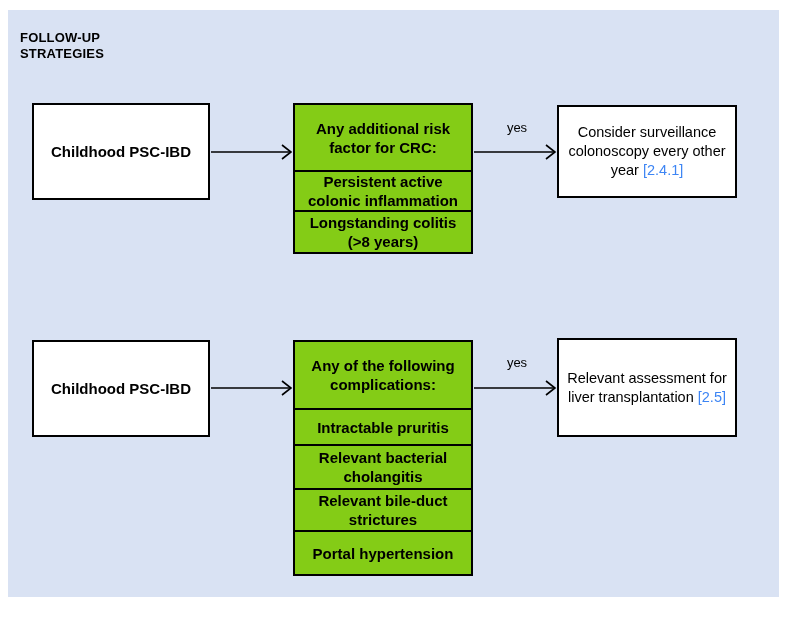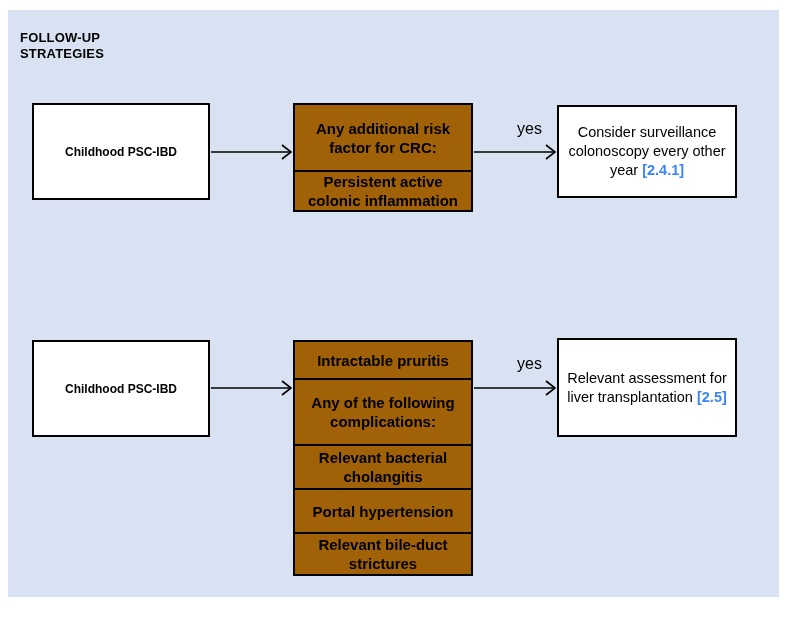--- a/index.html
+++ b/index.html
@@ -26,29 +26,29 @@
   }
   
   .sbox{
     position:absolute;
     box-sizing:border-box;
     background:#ffffff;
     border:2px solid #000000;
     display:flex;align-items:center;justify-content:center;
     text-align:center;
   }
-  .source-box{width:178px;height:97px;font-weight:bold;font-size:12px;}
+  .source-box{width:178px;height:97px;font-weight:bold;font-size:15px;}
   .outcome-box{width:180px;font-size:14.5px;line-height:19px;padding:2px 3px;}
-  .outcome-box .ref{color:#3d85f4;font-weight:bold;}
+  .outcome-box .ref{color:#3d85f4;}
   
   .mbox{
     position:absolute;
     box-sizing:border-box;
     width:180px;
-    background:#a16207;
+    background:#84cc16;
     border:2px solid #000000;
   }
   .seg{
     display:flex;align-items:center;justify-content:center;
     text-align:center;
     font-size:15px;line-height:19px;
     padding:1px 2px;
     box-sizing:border-box;
     font-weight:bold;
   }
@@ -64,22 +64,22 @@
   .p-r2-left {left:32px;top:340px;}
   .p-r2-mid  {left:293px;top:340px;}
   .p-r2-right{left:557px;top:338px;height:99px;}
   .arrow-layer{
     position:absolute;left:0;top:0;width:787px;height:621px;
     pointer-events:none;
   }
   .yes-label{
     position:absolute;
     width:50px;
-    text-align:right;
-    font-size:16px;
+    text-align:center;
+    font-size:13px;
   }
   .p-yes1{left:492px;top:120px;}
   .p-yes2{left:492px;top:355px;}
 </style>
 </head>
 <body>
 
 <div class="page">
   <div class="panel"></div>
 
@@ -101,41 +101,42 @@
     <polyline points="546,381 555,388 546,395" fill="none" stroke="#000" stroke-width="1.6"></polyline>
   </svg>
 
   <div class="sbox source-box p-r1-left">
     <span>Childhood PSC-IBD</span>
   </div>
 
   <div class="mbox p-r1-mid">
     <div class="seg head h65">Any additional risk factor for CRC:</div>
     <div class="seg h40">Persistent active colonic inflammation</div>
+    <div class="seg h42">Longstanding colitis (&gt;8 years)</div>
   </div>
 
   <div class="yes-label p-yes1">yes</div>
 
   <div class="sbox outcome-box p-r1-right">
     <div>
       <span>Consider surveillance colonoscopy every other year</span>
       <span class="ref">[2.4.1]</span>
     </div>
   </div>
 
   <div class="sbox source-box p-r2-left">
     <span>Childhood PSC-IBD</span>
   </div>
 
   <div class="mbox p-r2-mid">
+    <div class="seg head h66">Any of the following complications:</div>
     <div class="seg h36">Intractable pruritis</div>
-    <div class="seg head h66">Any of the following complications:</div>
     <div class="seg h44">Relevant bacterial cholangitis</div>
+    <div class="seg h42">Relevant bile-duct strictures</div>
     <div class="seg h44">Portal hypertension</div>
-    <div class="seg h42">Relevant bile-duct strictures</div>
   </div>
 
   <div class="yes-label p-yes2">yes</div>
 
   <div class="sbox outcome-box p-r2-right">
     <div>
       <span>Relevant assessment for liver transplantation</span>
       <span class="ref">[2.5]</span>
     </div>
   </div>

